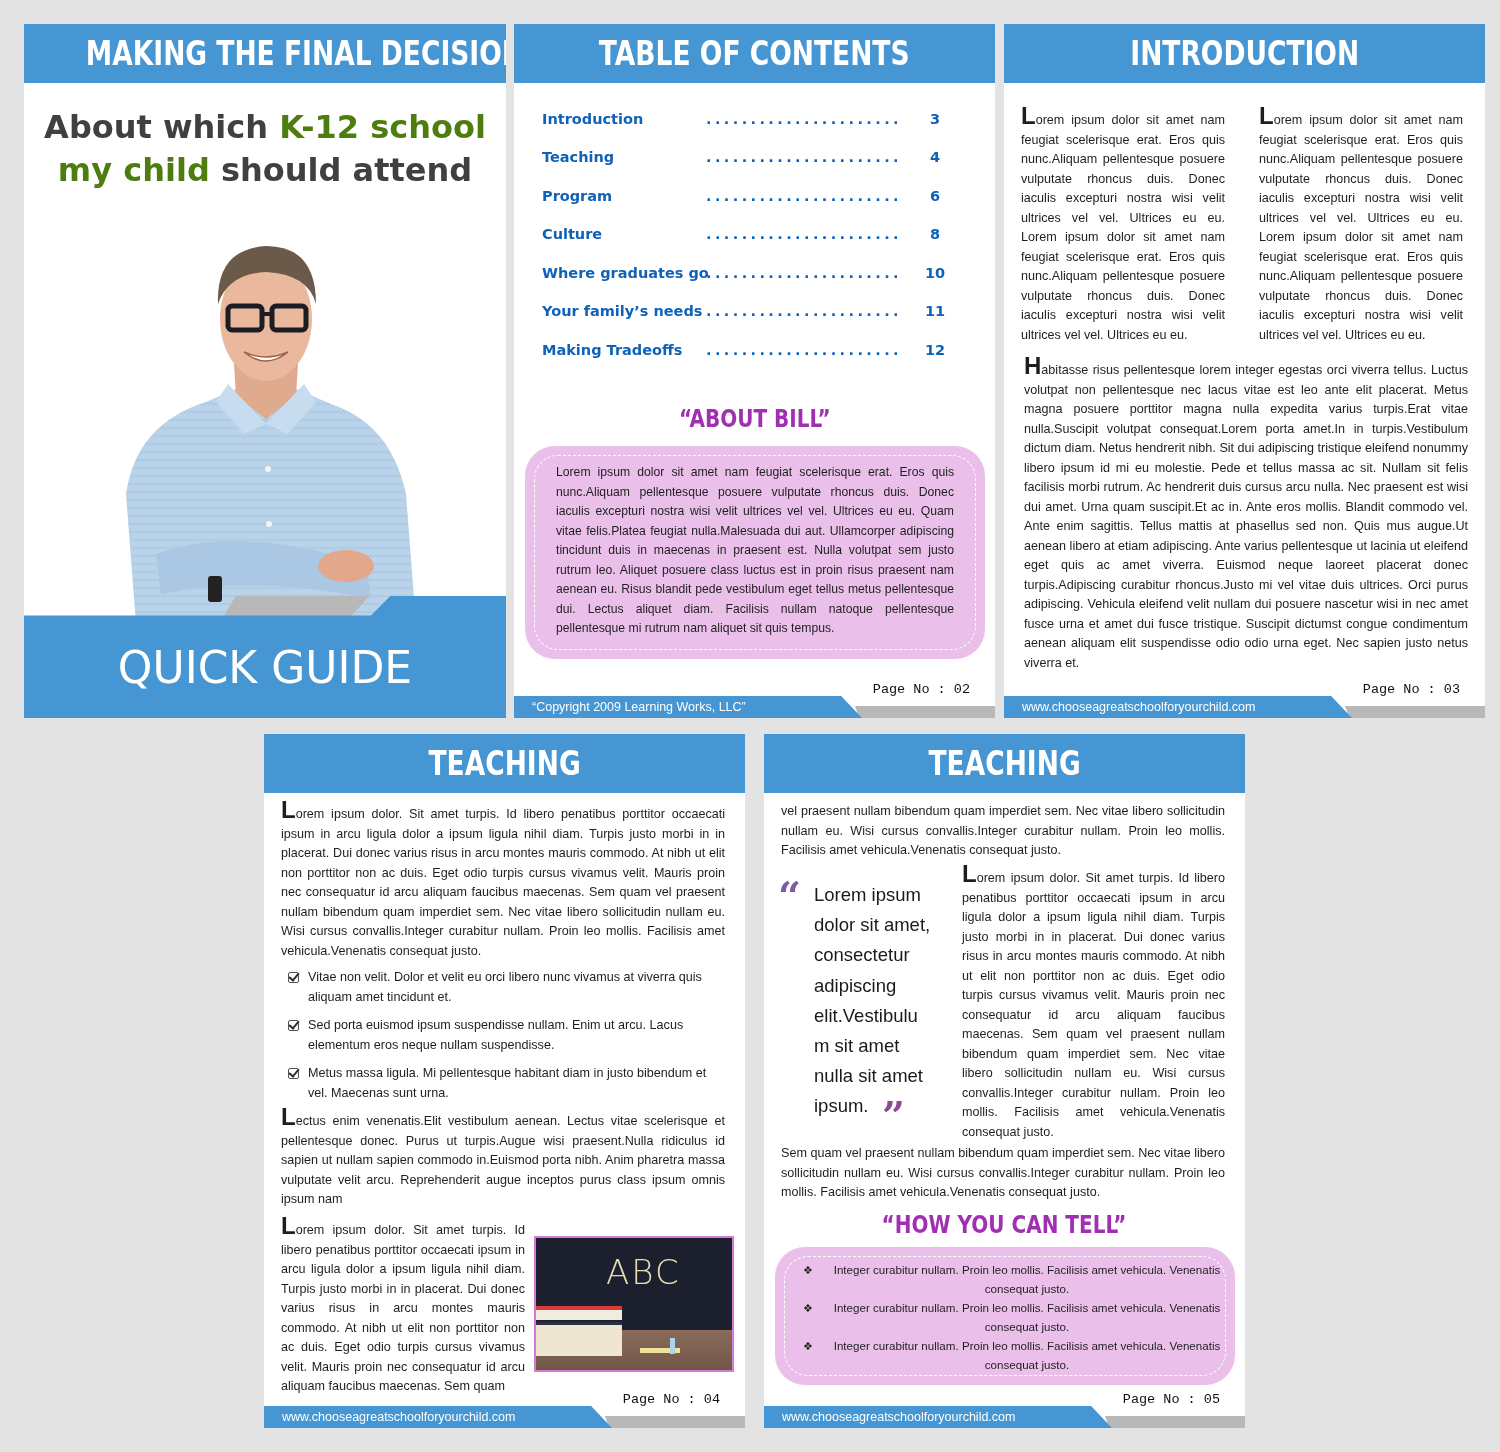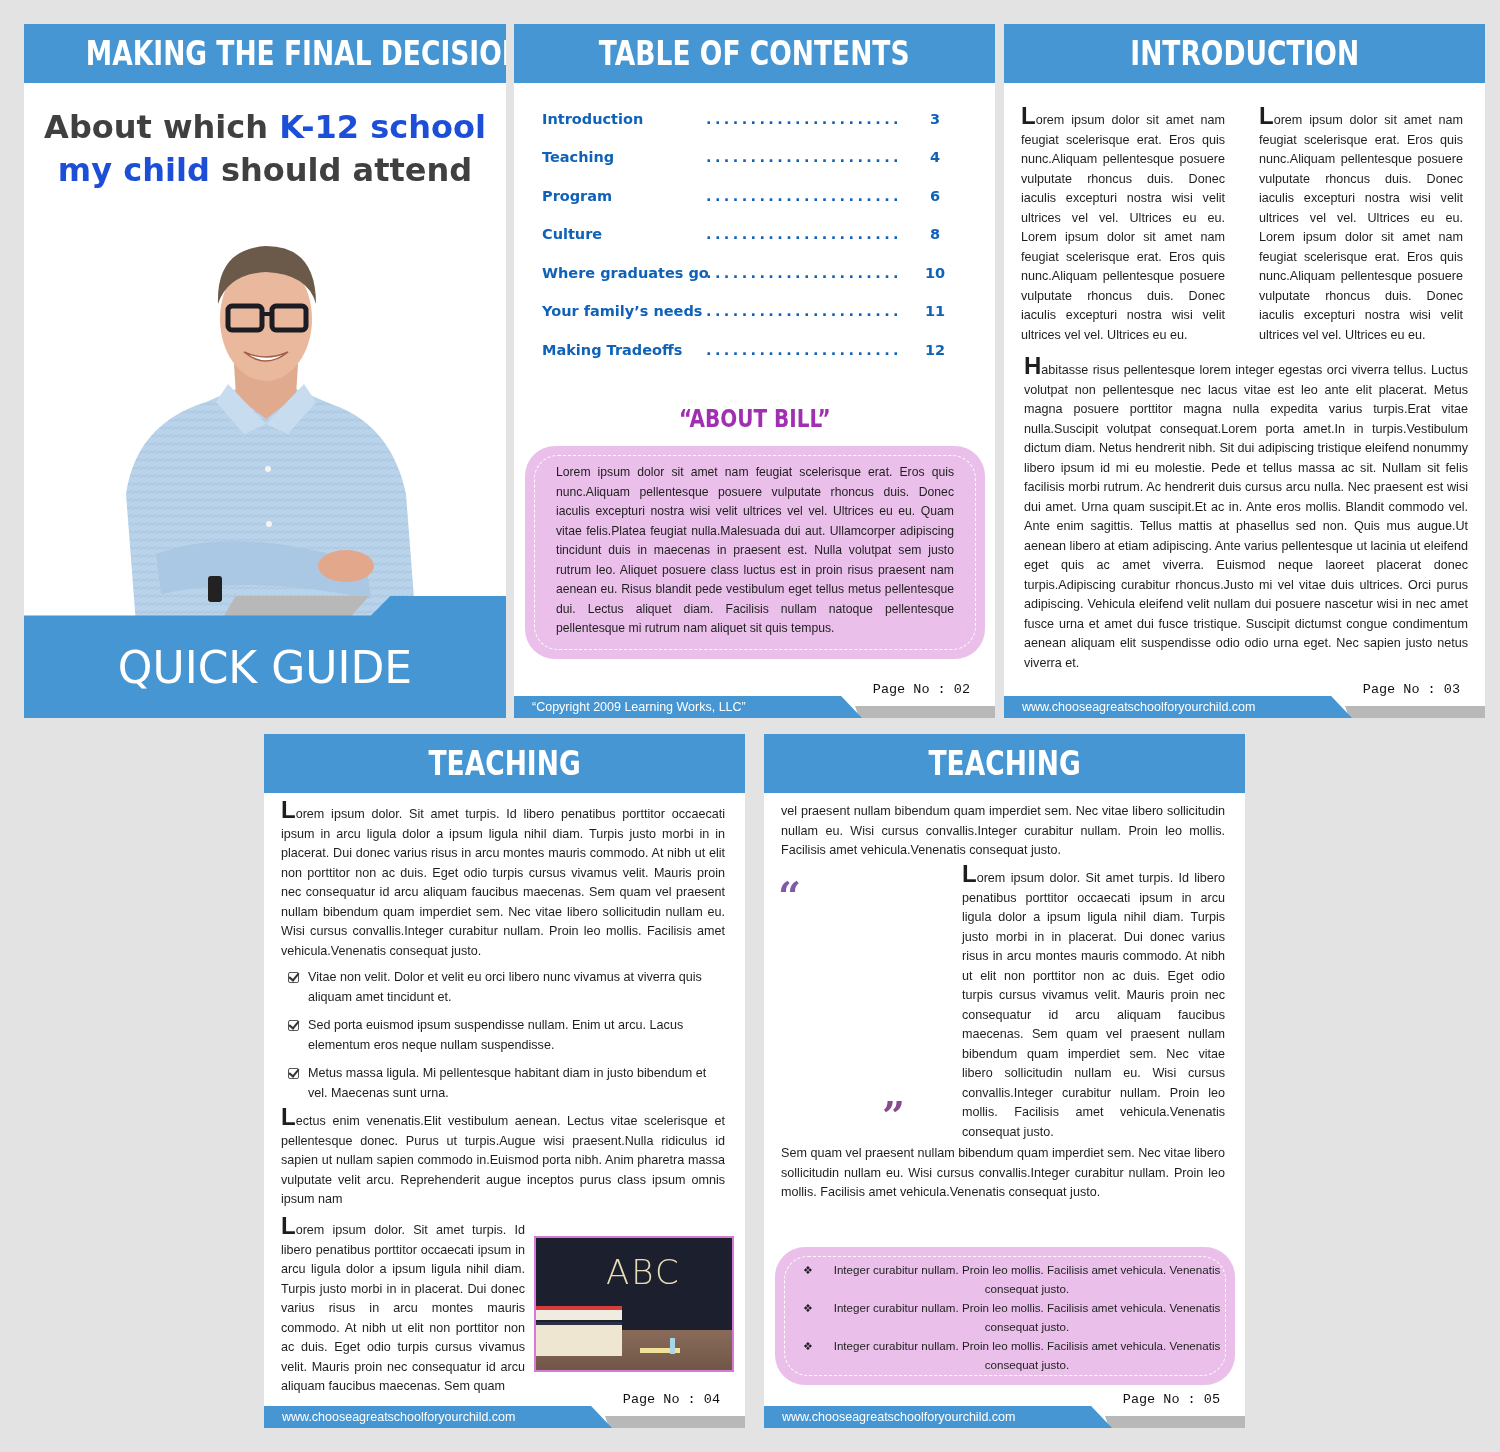--- a/index.html
+++ b/index.html
@@ -21,21 +21,21 @@
                clip-path: polygon(0 0, 94% 0, 100% 100%, 0 100%); color: #fff;
                font-size: 12.5px; line-height: 22px; padding-left: 18px; }
   .foot-grey { position: absolute; right: 0; bottom: 0; height: 12px; background: #b8b8b8;
                clip-path: polygon(0 0, 100% 0, 100% 100%, 3% 100%); }
   .pageno { position: absolute; font-size: 13.5px; color: #111; font-family: Liberation Mono, monospace; }
 
   
   .cover-sub { position: absolute; left: 0; width: 100%; text-align: center; font-weight: bold;
                font-size: 32px; line-height: 43px; font-family: "DejaVu Sans", sans-serif; }
   .cover-sub .b { color: #404040; }
-  .cover-sub .p { color: #1d4ed8; }
+  .cover-sub .p { color: #4d7c0f; }
   .quick { position: absolute; left: 0; width: 100%; text-align: center; color: #fff;
            font-size: 44px; font-family: "DejaVu Sans", sans-serif; }
 
   
   .toc-row { position: absolute; left: 28px; width: 420px; height: 20px; color: #0f62b8; font-weight: bold;
              font-size: 14.5px; font-family: "DejaVu Sans", sans-serif; }
   .toc-row .lbl { position: absolute; left: 0; top: 0; }
   .toc-row .dots { position: absolute; left: 164px; top: 0; width: 196px; overflow: hidden; white-space: nowrap;
                    letter-spacing: 3.4px; font-weight: bold; }
   .toc-row .num { position: absolute; right: 12px; top: 0; width: 30px; text-align: center; }
@@ -208,25 +208,36 @@
   <div class="foot-grey" style="width:140px;"></div>
   <div class="foot-blue" style="width:348px;"><span>www.chooseagreatschoolforyourchild.com</span></div>
 </div>
 
 <div class="page" style="left:764px; top:734px; width:481px; height:694px;">
   <div class="hdr"><span>TEACHING</span></div>
 
   <div class="body-text" style="left:17px; top:68px; width:444px;">vel praesent nullam bibendum quam imperdiet sem. Nec vitae libero sollicitudin nullam eu. Wisi cursus convallis.Integer curabitur nullam. Proin leo mollis. Facilisis amet vehicula.Venenatis consequat justo.</div>
 
   <span class="q-mark" style="left:14px; top:142px;">“</span>
+  <div class="quote-text" style="left:50px; top:146px; width:140px;">
+    <div>Lorem ipsum</div>
+    <div>dolor sit amet,</div>
+    <div>consectetur</div>
+    <div>adipiscing</div>
+    <div>elit.Vestibulu</div>
+    <div>m sit amet</div>
+    <div>nulla sit amet</div>
+    <div>ipsum.</div>
+  </div>
   <span class="q-mark" style="left:118px; top:362px; color:#8a4a8e;">”</span>
 
   <div class="body-text dropcap" style="left:198px; top:132px; width:263px;">Lorem ipsum dolor. Sit amet turpis. Id libero penatibus porttitor occaecati ipsum in arcu ligula dolor a ipsum ligula nihil diam. Turpis justo morbi in in placerat. Dui donec varius risus in arcu montes mauris commodo. At nibh ut elit non porttitor non ac duis. Eget odio turpis cursus vivamus velit. Mauris proin nec consequatur id arcu aliquam faucibus maecenas. Sem quam vel praesent nullam bibendum quam imperdiet sem. Nec vitae libero sollicitudin nullam eu. Wisi cursus convallis.Integer curabitur nullam. Proin leo mollis. Facilisis amet vehicula.Venenatis consequat justo.</div>
   <div class="body-text" style="left:17px; top:410px; width:444px;">Sem quam vel praesent nullam bibendum quam imperdiet sem. Nec vitae libero sollicitudin nullam eu. Wisi cursus convallis.Integer curabitur nullam. Proin leo mollis. Facilisis amet vehicula.Venenatis consequat justo.</div>
 
+  <div class="pink-title" style="top:476px;"><span>“HOW YOU CAN TELL”</span></div>
 
   <div class="pinkbox" style="left:11px; top:513px; width:460px; height:138px;">
     <div class="inner"></div>
     <div class="tell-item" style="top:14px;">
       <span class="bul">❖</span>
       <span class="t">Integer curabitur nullam. Proin leo mollis. Facilisis amet vehicula. Venenatis consequat justo.</span>
     </div>
     <div class="tell-item" style="top:52px;">
       <span class="bul">❖</span>
       <span class="t">Integer curabitur nullam. Proin leo mollis. Facilisis amet vehicula. Venenatis consequat justo.</span>

